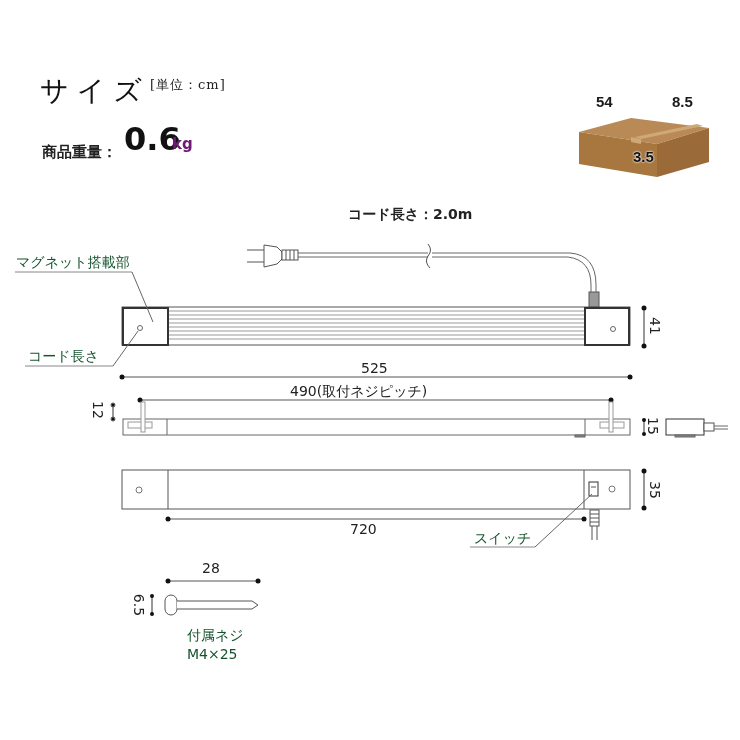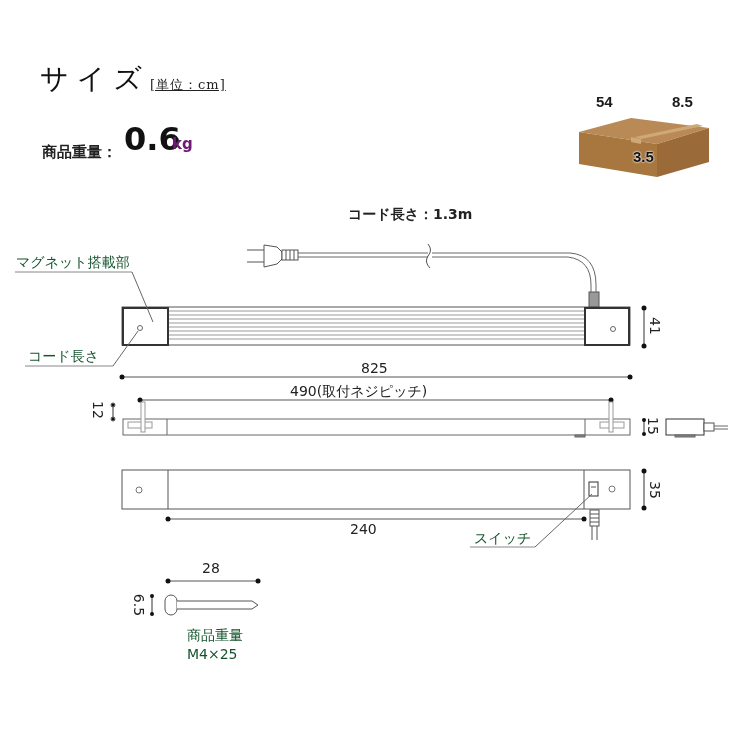--- a/index.html
+++ b/index.html
@@ -1,19 +1,19 @@
 <!DOCTYPE html>
 <html><head>
 <meta charset="utf-8">
 <style>
   html, body { margin:0; padding:0; background:#ffffff; }
   body { width:740px; height:740px; position:relative; overflow:hidden; font-family:"DejaVu Sans", sans-serif; color:#222; }
   .abs { position:absolute; }
-  .title-size { left:40px; top:60px; font-family:Liberation Serif, serif; font-size:28px; letter-spacing:8px; color:#111; }
-  .title-unit { left:150px; top:76px; font-family:"DejaVu Serif", serif; font-size:13px; letter-spacing:1px; color:#222;text-decoration:underline; }
+  .title-size { left:40px; top:72px; font-family:Liberation Serif, serif; font-size:28px; letter-spacing:8px; color:#111; }
+  .title-unit { left:150px; top:76px; font-family:"DejaVu Serif", serif; font-size:13px; letter-spacing:1px; color:#222; }
   .weight-label { left:42px; top:134px; font-size:15px; font-weight:bold; color:#222;margin-top:9px; }
   .weight-value { left:124px; top:120px; font-size:32px; font-weight:bold; color:#111; }
   .weight-unit { left:172px; top:135px; font-size:15px; font-weight:bold; color:#701a75; }
   .box-dim { font-family:"Liberation Sans", sans-serif; font-weight:bold; font-size:15px; color:#1a1a1a;text-align:right; }
   .cord-label { left:348px; top:206px; font-size:14px; font-weight:bold; color:#222; }
   .label { font-size:14px; color:#14532d; }
   .dim { font-size:14px; color:#222; font-family:"DejaVu Sans", sans-serif; }
   .vert { transform:rotate(90deg); transform-origin:center; }
 </style>
 </head>
@@ -29,21 +29,21 @@
   <polygon points="4,22 56,8 134,18 82,34" fill="#b98a55"></polygon>
   <polygon points="60,27 122,14 128,16 66,29" fill="#cfa877"></polygon>
   <polygon points="4,22 82,34 82,67 4,54" fill="#a8773f"></polygon>
   <polygon points="82,34 134,18 134,52 82,67" fill="#9a6b38"></polygon>
   <polygon points="56,27 66,29 66,34 56,32" fill="#cfa877"></polygon>
 </svg>
 <div class="abs box-dim" style="left:596px;top:93px">54</div>
 <div class="abs box-dim" style="left:672px;top:93px">8.5</div>
 <div class="abs box-dim" style="left:633px;top:148px;color:#111;text-shadow:0 0 2px #fff,0 0 2px #fff">3.5</div>
 
-<div class="abs cord-label">コード長さ：1.3m</div>
+<div class="abs cord-label">コード長さ：2.0m</div>
 
 <svg class="abs" style="left:0;top:0" width="740" height="740">
 
   <g stroke="#555" fill="#fff" stroke-width="1">
     <line x1="247" y1="250" x2="265" y2="250"></line>
     <line x1="247" y1="262" x2="265" y2="262"></line>
     <path d="M264,245 L277,247 L282,252 L282,259 L277,264 L264,267 Z"></path>
     <rect x="282" y="250" width="16" height="10"></rect>
     <line x1="286" y1="250" x2="286" y2="260"></line>
     <line x1="290" y1="250" x2="290" y2="260"></line>
@@ -159,25 +159,25 @@
     <line x1="152" y1="596" x2="152" y2="614" stroke="#333"></line>
     <circle cx="152" cy="596" r="2" fill="#111" stroke="none"></circle>
     <circle cx="152" cy="614" r="2" fill="#111" stroke="none"></circle>
   </g>
 </svg>
 
 <div class="abs label" style="left:16px;top:254px">マグネット搭載部</div>
 <div class="abs label" style="left:28px;top:348px">コード長さ</div>
 <div class="abs dim vert" style="left:646px;top:318px">41</div>
 
-<div class="abs dim" style="left:361px;top:360px">825</div>
+<div class="abs dim" style="left:361px;top:360px">525</div>
 <div class="abs dim" style="left:290px;top:383px">490(取付ネジピッチ)</div>
 <div class="abs dim vert" style="left:89px;top:402px">12</div>
 <div class="abs dim vert" style="left:644px;top:418px">15</div>
 
 <div class="abs dim vert" style="left:646px;top:482px">35</div>
-<div class="abs dim" style="left:350px;top:521px">240</div>
+<div class="abs dim" style="left:350px;top:521px">720</div>
 <div class="abs label" style="left:474px;top:530px">スイッチ</div>
 
 <div class="abs dim" style="left:202px;top:560px">28</div>
 <div class="abs dim vert" style="left:128px;top:597px">6.5</div>
-<div class="abs label" style="left:187px;top:627px">商品重量</div>
+<div class="abs label" style="left:187px;top:627px">付属ネジ</div>
 <div class="abs label" style="left:187px;top:646px">M4×25</div>
 
 </body></html>

